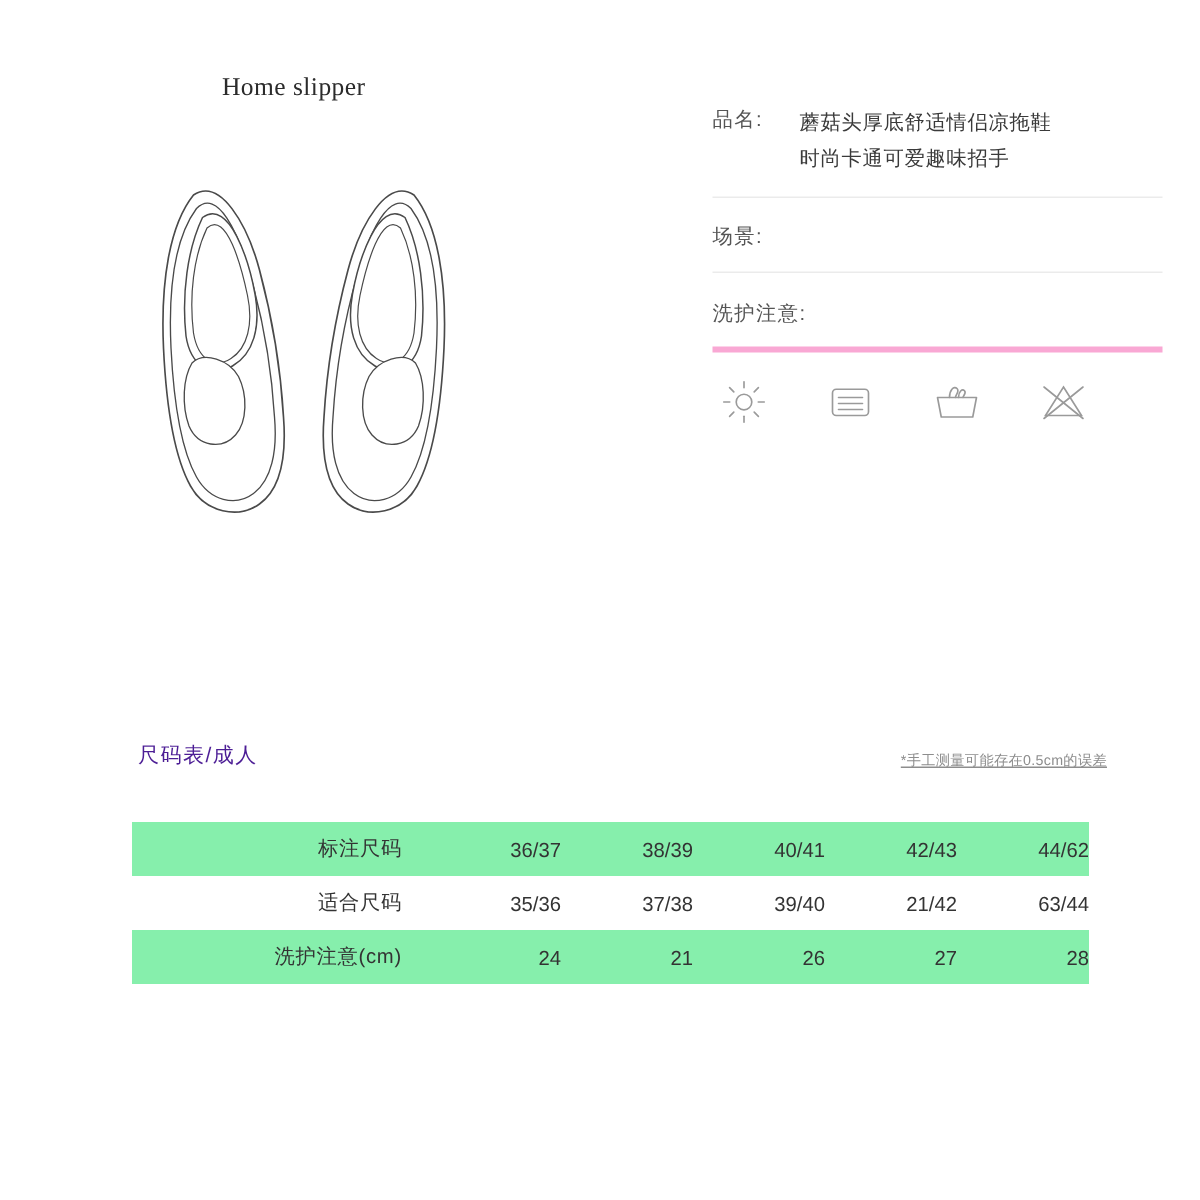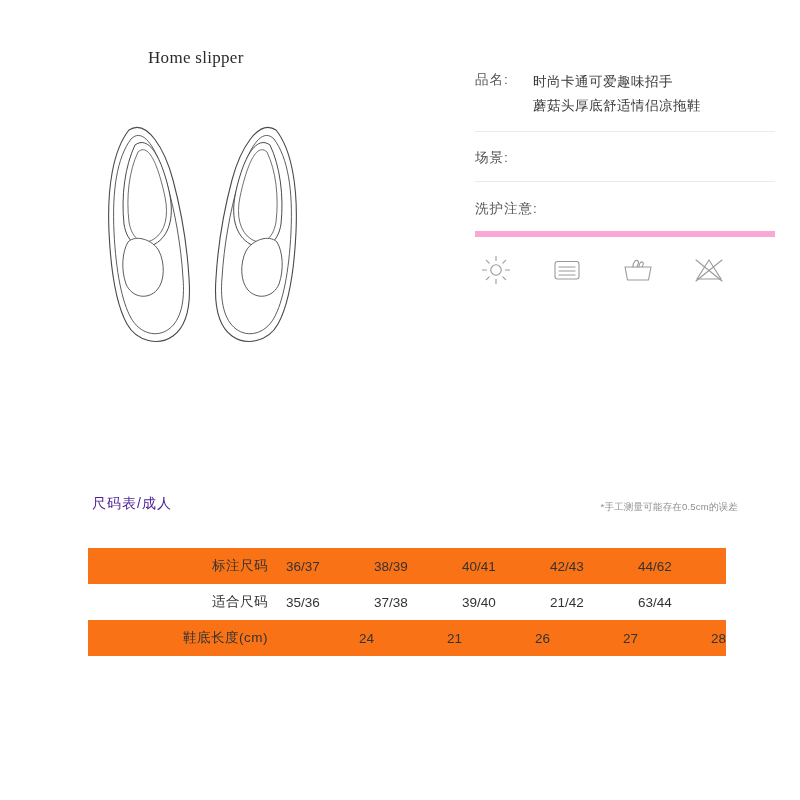--- a/index.html
+++ b/index.html
@@ -76,21 +76,21 @@
     display: block;
     white-space: nowrap;
   }
 
   .care-title {
     margin-top: 18px;
     font-size: 13.5px;
     color: #555;
     letter-spacing: 1px;
     padding-bottom: 13px;
-    border-bottom: 6px solid #f9a8d4;
+    border-bottom: 4px solid #f9a8d4;
   }
   .care-icons {
     margin-top: 14px;
     display: flex;
     justify-content: space-between;
     align-items: center;
     width: 255px;
   }
   .care-icons .care-icon {
     width: 42px;
@@ -110,50 +110,51 @@
     letter-spacing: 1px;
     margin-left: 32px;
   }
   .size-note {
     position: absolute;
     right: 62px;
     top: 501px;
     font-size: 9.5px;
     color: #8d8d8d;
     letter-spacing: 0.2px;
+    text-decoration: underline;
   }
 
   .size-table {
     position: absolute;
     left: 88px;
     top: 548px;
     width: 620px;
     border-collapse: collapse;
     table-layout: fixed;
   }
   .size-table tr {
     height: 36px;
   }
   .size-table tr.shaded {
-    background: #f97316;
+    background: #86efac;
   }
   .size-table td {
     font-size: 13.5px;
     color: #333;
     padding: 0;
   }
   .size-table td.rowhead {
     width: 180px;
     text-align: right;
     padding-right: 18px;
     letter-spacing: 0.5px;
   }
   .size-table td.cell {
     width: 88px;
-    text-align: left;
+    text-align: right;
     font-family: "Liberation Sans", sans-serif;
   }
   .size-table td.cell.lead {
     text-align: right;
     padding-left: 8px;
   }
 </style>
 </head>
 <body>
 
@@ -230,22 +231,22 @@
                  C 157 148, 174 142, 182 150 Z" stroke-width="0.9"></path>
       </g>
     </svg>
   </div>
 
   <div class="spec-block">
 
     <div class="spec-row">
       <div class="spec-label">品名:</div>
       <div class="spec-value">
+        <span class="line">蘑菇头厚底舒适情侣凉拖鞋</span>
         <span class="line">时尚卡通可爱趣味招手</span>
-        <span class="line">蘑菇头厚底舒适情侣凉拖鞋</span>
       </div>
     </div>
 
     <div class="spec-row">
       <div class="spec-label">场景:</div>
     </div>
 
     <div class="care-title">洗护注意:</div>
 
     <div class="care-icons">
@@ -315,21 +316,21 @@
       </tr>
       <tr>
         <td class="rowhead">适合尺码</td>
         <td class="cell">35/36</td>
         <td class="cell">37/38</td>
         <td class="cell">39/40</td>
         <td class="cell">21/42</td>
         <td class="cell">63/44</td>
       </tr>
       <tr class="shaded">
-        <td class="rowhead">鞋底长度(cm)</td>
+        <td class="rowhead">洗护注意(cm)</td>
         <td class="cell lead">24</td>
         <td class="cell lead">21</td>
         <td class="cell lead">26</td>
         <td class="cell lead">27</td>
         <td class="cell lead">28</td>
       </tr>
     </tbody>
   </table>
 
 </div>

